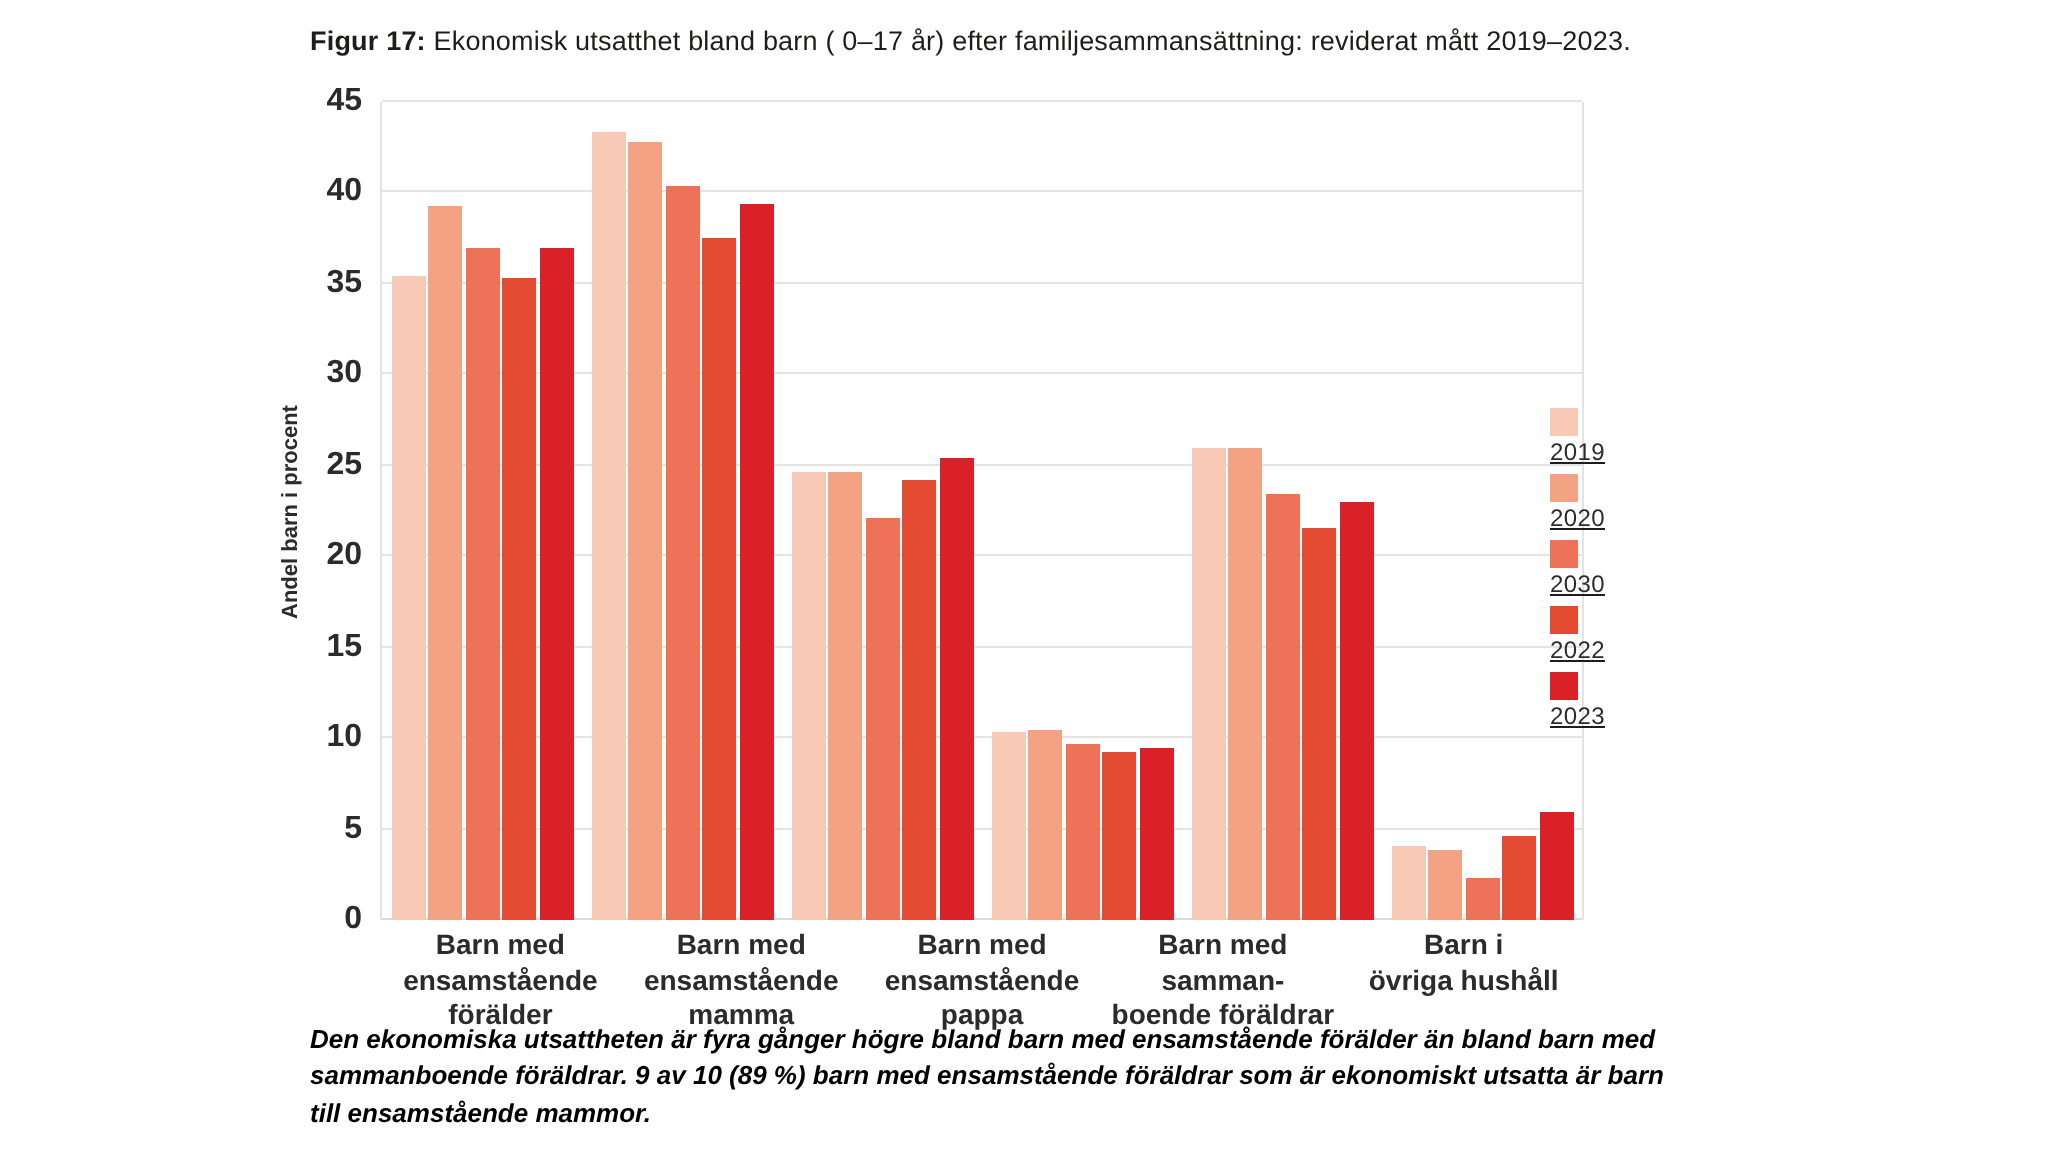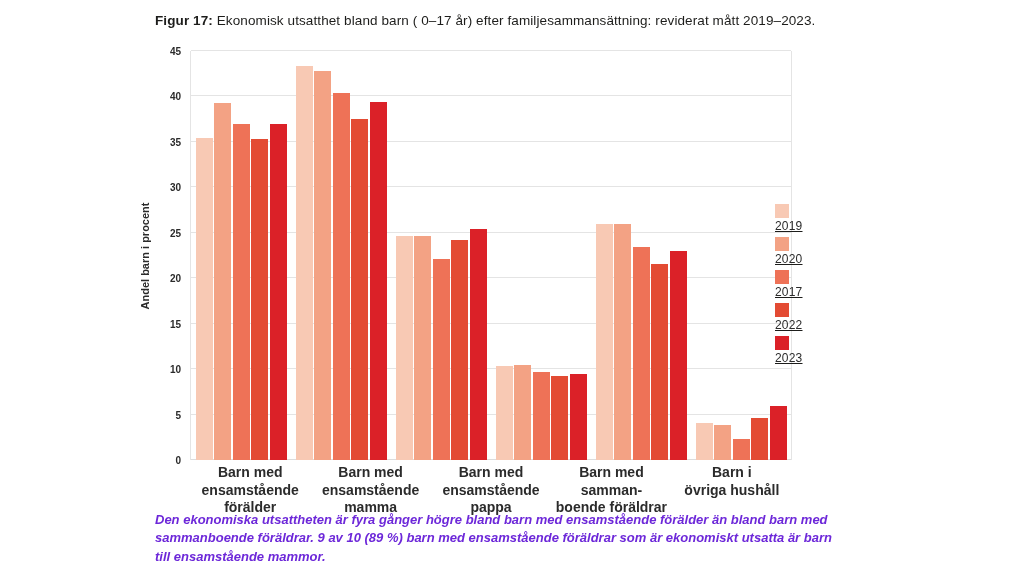--- a/index.html
+++ b/index.html
@@ -15,39 +15,39 @@
   .gridline { position: absolute; left: 0; right: 0; height: 1px; background: #e4e4e4; }
   .gridline.zero { background: #dcdcdc; }
 
   .bars-row { position: absolute; left: 0; right: 0; top: 0; bottom: 0;
               display: flex; }
   .bar-group { flex: 1 1 0; display: flex; align-items: flex-end; justify-content: center;
                column-gap: 1.5px; height: 100%; }
   .bar { width: 17px; }
 
   .y-ticks { position: absolute; left: 140px; top: 51px; width: 44px; height: 409px; }
-  .y-tick { position: absolute; right: 3px; transform: translateY(50%); font-size: 10px;
+  .y-tick { position: absolute; right: 3px; transform: translateY(50%); font-size: 16px;
             font-weight: 700; color: #2b2b2b; }
 
   .y-axis-title { position: absolute; left: 136px; top: 51px; height: 409px; width: 18px;
                   display: flex; align-items: center; justify-content: center; }
   .y-axis-title span { transform: rotate(-90deg); white-space: nowrap; font-size: 11px;
                        font-weight: 700; color: #2b2b2b; }
 
   .x-labels { position: absolute; left: 190px; top: 464px; width: 602px; display: flex; }
   .x-label { flex: 1 1 0; text-align: center; font-size: 14px; font-weight: 700;
              line-height: 1.25; white-space: pre-line; color: #2b2b2b; }
 
   .legend { position: absolute; left: 775px; top: 204px; text-decoration: underline; }
   .legend-item { margin-bottom: 4px; }
   .legend-swatch { width: 14px; height: 14px; margin-bottom: 1px; }
   .legend-label { font-size: 12px; color: #2b2b2b; letter-spacing: .2px; }
 
   .footnote { position: absolute; left: 155px; top: 511px; width: 690px; font-size: 13px;
-              font-style: italic; font-weight: 600; line-height: 1.42; color: #6d28d9; }
+              font-style: italic; font-weight: 600; line-height: 1.42; color: #000000; }
 </style>
 </head>
 <body>
 
 <div class="title"><b>Figur 17:</b><span> Ekonomisk utsatthet bland barn ( 0–17 år) efter familjesammansättning: reviderat mått 2019–2023.</span></div>
 
 <div class="y-axis-title">
   <span>Andel barn i procent</span>
 </div>
 
@@ -141,21 +141,21 @@
     <div class="legend-item">
       <div class="legend-swatch" style="background: rgb(248, 201, 180);"></div>
       <div class="legend-label">2019</div>
     </div>
     <div class="legend-item">
       <div class="legend-swatch" style="background: rgb(243, 162, 132);"></div>
       <div class="legend-label">2020</div>
     </div>
     <div class="legend-item">
       <div class="legend-swatch" style="background: rgb(238, 114, 87);"></div>
-      <div class="legend-label">2017</div>
+      <div class="legend-label">2030</div>
     </div>
     <div class="legend-item">
       <div class="legend-swatch" style="background: rgb(227, 75, 51);"></div>
       <div class="legend-label">2022</div>
     </div>
     <div class="legend-item">
       <div class="legend-swatch" style="background: rgb(219, 33, 40);"></div>
       <div class="legend-label">2023</div>
     </div>
   </div>

